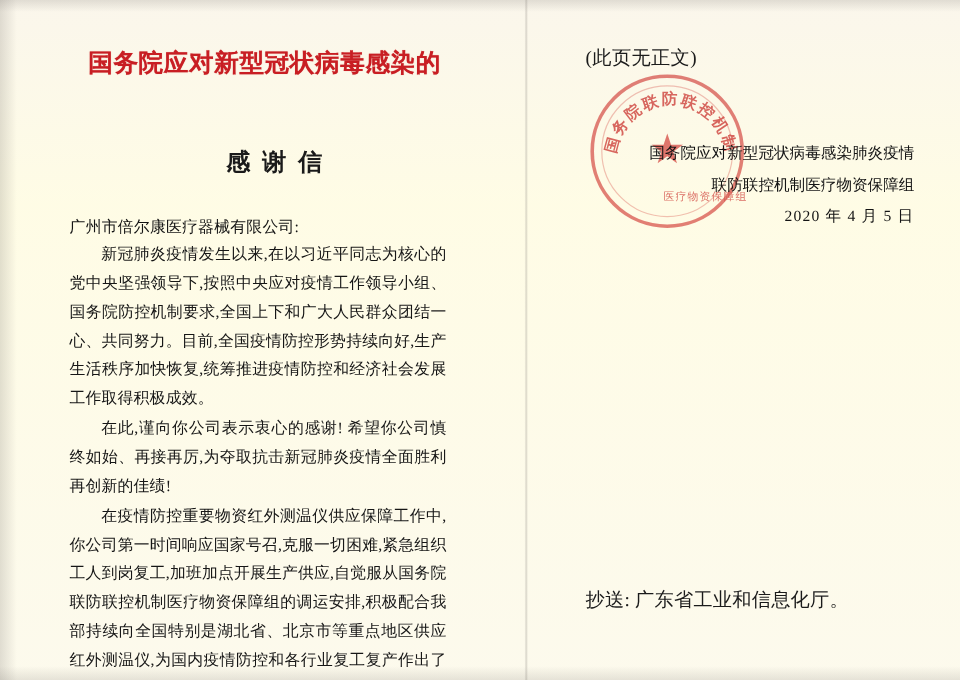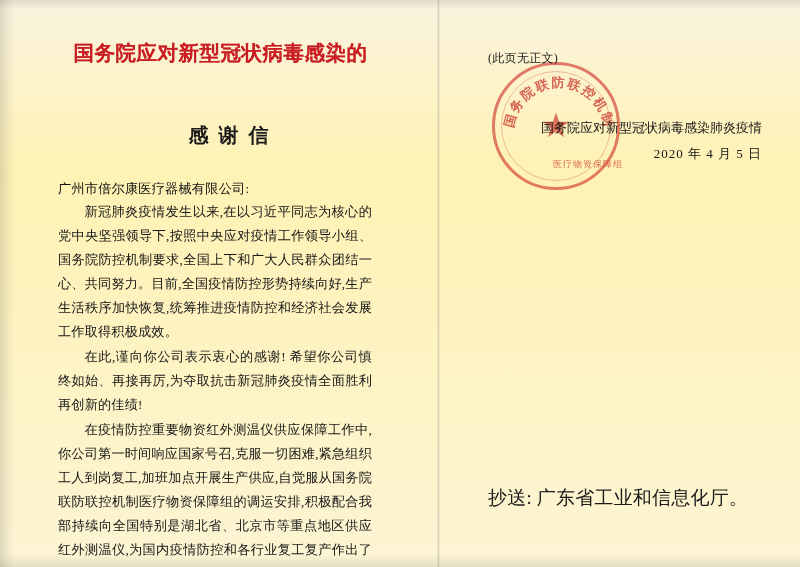--- a/index.html
+++ b/index.html
@@ -10,21 +10,21 @@
     width: 800px;
     height: 567px;
     background: #ffffff;
     font-family: "Liberation Serif", "DejaVu Serif", serif;
     overflow: hidden;
   }
   .page {
     position: relative;
     width: 800px;
     height: 567px;
-    background: #fde047;
+    background: #fef9c3;
     box-sizing: border-box;
     overflow: hidden;
   }
   
   .paper-tint {
     position: absolute;
     inset: 0;
     background:
       linear-gradient(180deg, rgba(250,246,240,0.9) 0%, rgba(255,254,252,0.6) 30%, rgba(252,250,247,0.8) 100%);
     pointer-events: none;
@@ -124,22 +124,22 @@
   
   .right-page {
     position: absolute;
     left: 440px; top: 0;
     width: 360px;
     height: 567px;
   }
   .no-text-note {
     position: absolute;
     left: 48px;
-    top: 50px;
-    font-size: 12px;
+    top: 38px;
+    font-size: 16px;
     color: #1b1b1b;
     letter-spacing: 0.3px;
   }
   .signer-block {
     position: absolute;
     right: 38px;
     top: 92px;
     width: 235px;
     text-align: right;
     font-size: 13px;
@@ -203,21 +203,21 @@
     text-align: right;
     font-size: 9px;
     color: rgba(201,38,36,0.8);
     letter-spacing: 1px;
   }
 
   .cc-note {
     position: absolute;
     left: 48px;
     bottom: 56px;
-    font-size: 19px;
+    font-size: 16px;
     color: #1b1b1b;
     letter-spacing: 0.2px;
   }
 </style>
 </head>
 <body>
 
 <div class="page">
 
   <div class="paper-tint"></div>
@@ -253,20 +253,21 @@
         <text>
           <textPath href="#sealArcPath" startOffset="50%" text-anchor="middle">国务院联防联控机制</textPath>
         </text>
       </svg>
       <div class="seal-star">★</div>
       <div class="seal-bottom-text">医疗物资保障组</div>
     </div>
 
     <div class="signer-block">
       <span class="sb-line">国务院应对新型冠状病毒感染肺炎疫情</span>
+      <span class="sb-line">联防联控机制医疗物资保障组</span>
       <span class="sb-line signer-date">2020 年 4 月 5 日</span>
     </div>
 
     <div class="cc-note">抄送: 广东省工业和信息化厅。</div>
   </div>
 
   <div class="edge-shadow-left"></div>
   <div class="edge-shadow-top"></div>
   <div class="edge-shadow-bottom"></div>
 </div>

